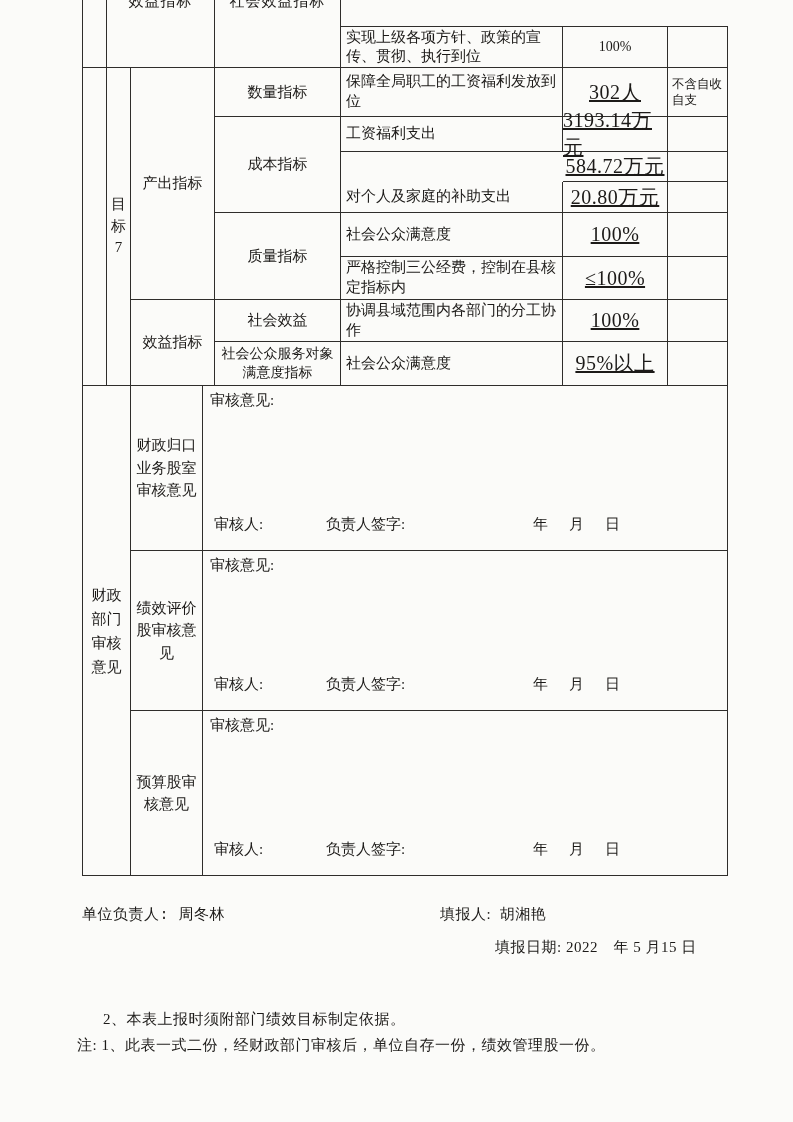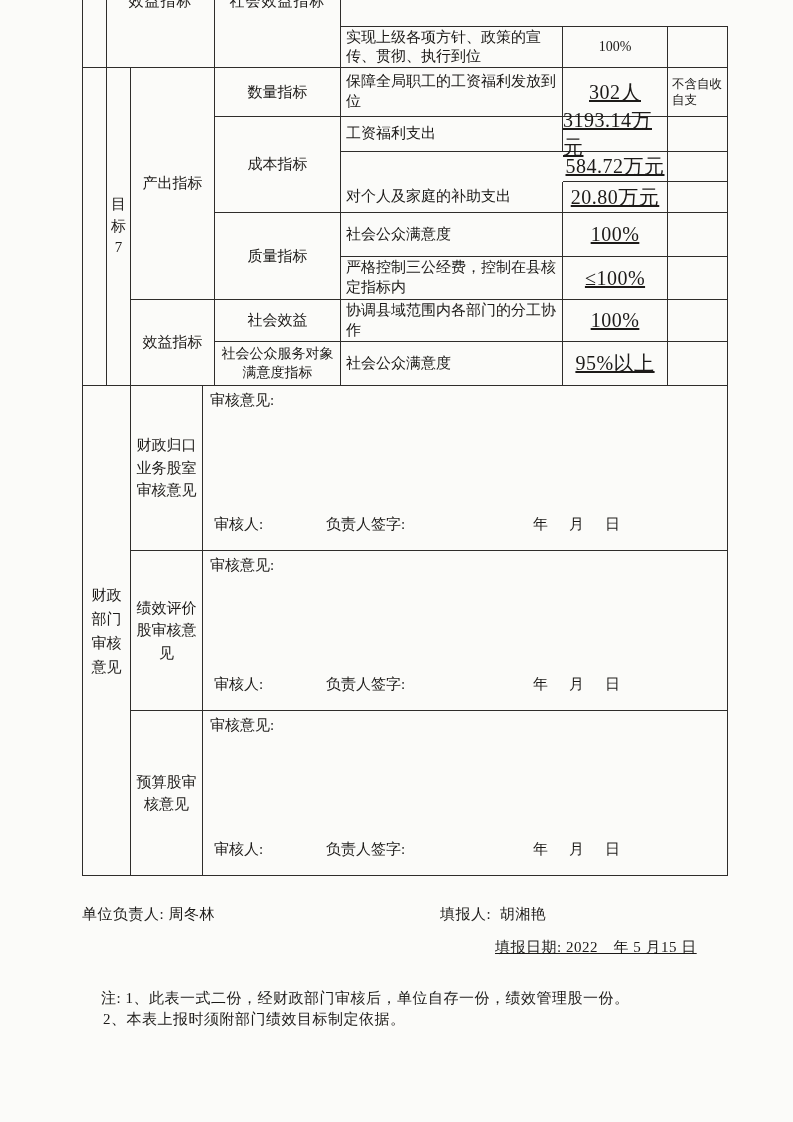--- a/index.html
+++ b/index.html
@@ -173,18 +173,18 @@
       </div>
       <div class="rc" style="grid-area:3/3/4/4">
         <span class="op-label">审核意见:</span>
         <span class="sig-reviewer">审核人:</span>
         <span class="sig-signer">负责人签字:</span>
         <span class="sig-date">年　月　日</span>
       </div>
     </div>
   </div>
 
-  <div class="abs" style="left:82px;top:905px;">单位负责人: 周冬林</div>
+  <div class="abs" style="left:82px;top:905px;font-family:Liberation Mono, monospace;">单位负责人: 周冬林</div>
   <div class="abs" style="left:440px;top:905px;">填报人:  胡湘艳</div>
-  <div class="abs" style="left:495px;top:938px;text-decoration:underline;">填报日期: 2022　年 5 月15 日</div>
-  <div class="abs" style="left:77px;top:989px;margin-left:24px;">注: 1、此表一式二份，经财政部门审核后，单位自存一份，绩效管理股一份。</div>
+  <div class="abs" style="left:495px;top:938px;">填报日期: 2022　年 5 月15 日</div>
+  <div class="abs" style="left:77px;top:1036px;">注: 1、此表一式二份，经财政部门审核后，单位自存一份，绩效管理股一份。</div>
   <div class="abs" style="left:103px;top:1010px;">2、本表上报时须附部门绩效目标制定依据。</div>
 </div>
 
 </body></html>

